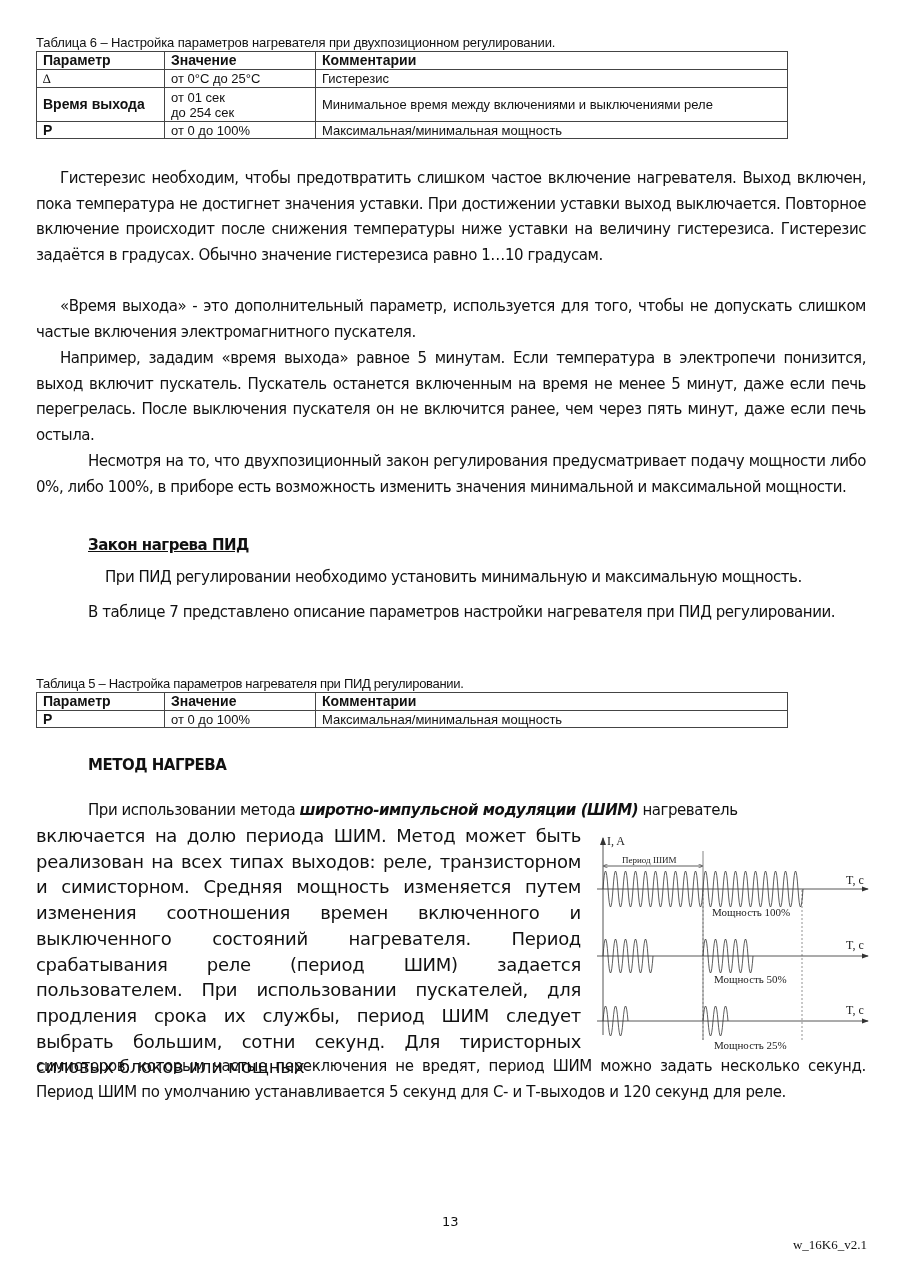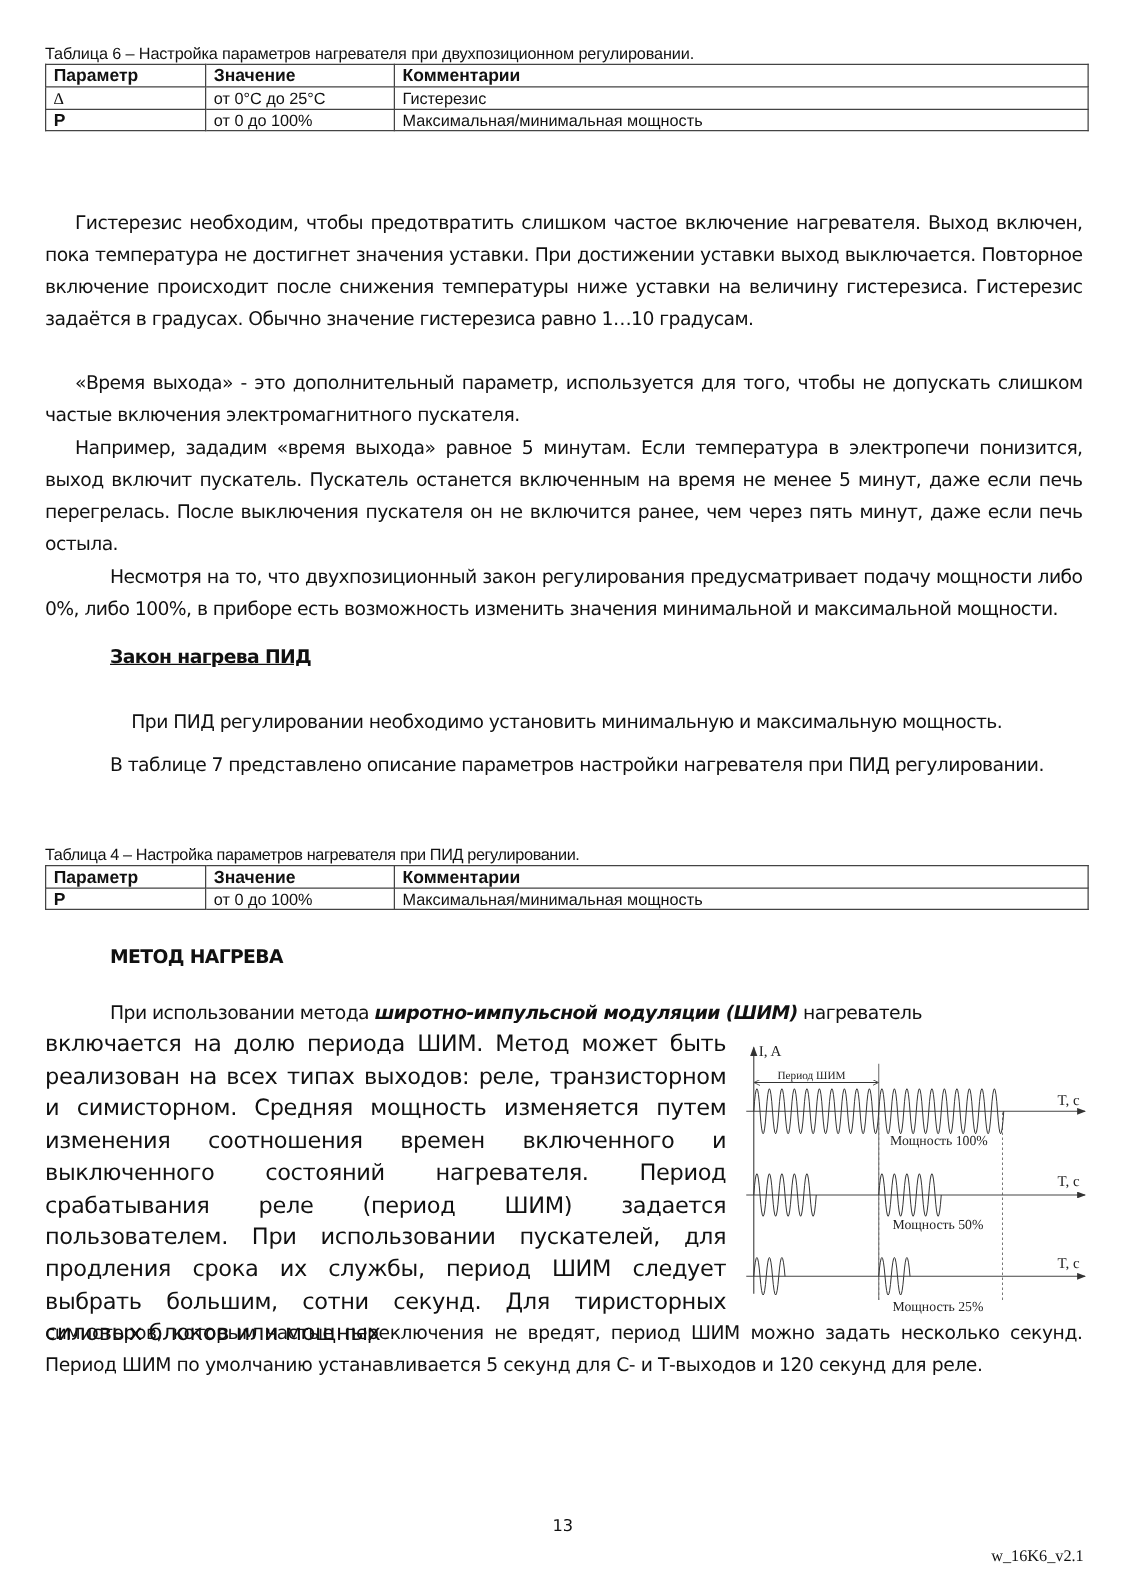--- a/index.html
+++ b/index.html
@@ -1,18 +1,18 @@
 <!DOCTYPE html>
 <html><head>
 <meta charset="utf-8">
 <style>
   html, body { margin:0; padding:0; background:#ffffff; }
   body { width:900px; height:1274px; position:relative; overflow:hidden; color:#111; }
   .caption { position:absolute; left:36px; font-family:"Liberation Sans", sans-serif; font-size:13px; line-height:14px; letter-spacing:-0.1px; }
-  table.tbl { position:absolute; left:36px; width:835px; border-collapse:collapse; font-family:"Liberation Sans", sans-serif; font-size:13px; }
+  table.tbl { position:absolute; left:36px; width:752px; border-collapse:collapse; font-family:"Liberation Sans", sans-serif; font-size:13px; }
   table.tbl td, table.tbl th { border:1px solid #444; padding:0 6px; text-align:left; vertical-align:middle; line-height:15px; }
   table.tbl th { font-weight:bold; font-size:14px; line-height:17px; }
   table.tbl td.bold { font-weight:bold; font-size:14px; }
   .col1 { width:115px; }
   .col2 { width:138px; }
   .para { position:absolute; left:36px; width:830px; font-family:"DejaVu Sans", sans-serif; font-size:15px; line-height:25.7px; text-align:justify; letter-spacing:-0.45px; }
   .para.ind1 { text-indent:24px; }
   .para.ind2 { text-indent:52px; }
   .heading { position:absolute; font-family:"DejaVu Sans", sans-serif; font-size:15px; font-weight:bold; letter-spacing:-0.5px; }
   .heading.u { text-decoration:underline; }
@@ -32,38 +32,46 @@
       <tr>
     <th class="col1">Параметр</th>
     <th class="col2">Значение</th>
     <th>Комментарии</th>
   </tr>
   <tr style="height:18px;">
     <td style="font-family:'Liberation Serif',serif;">∆</td>
     <td>от 0°С до 25°С</td>
     <td>Гистерезис</td>
   </tr>
+  <tr style="height:34px;">
+    <td class="bold">Время выхода</td>
+    <td>
+      <div>от 01 сек</div>
+      <div>до 254 сек</div>
+    </td>
+    <td>Минимальное время между включениями и выключениями реле</td>
+  </tr>
   <tr style="height:17px;">
     <td class="bold">P</td>
     <td>от 0 до 100%</td>
     <td>Максимальная/минимальная мощность</td>
   </tr>
 </tbody>
   </table>
 
 <p class="para ind1" style="top:166px; margin:0;">Гистерезис необходим, чтобы предотвратить слишком частое включение нагревателя. Выход включен, пока температура не достигнет значения уставки. При достижении уставки выход выключается. Повторное включение происходит после снижения температуры ниже уставки на величину гистерезиса. Гистерезис задаётся в градусах. Обычно значение гистерезиса равно 1…10 градусам.</p>
 <p class="para ind1" style="top:294px; margin:0;">«Время выхода» - это дополнительный параметр, используется для того, чтобы не допускать слишком частые включения электромагнитного пускателя.</p>
 <p class="para ind1" style="top:346px; margin:0;">Например, зададим «время выхода» равное 5 минутам. Если температура в электропечи понизится, выход включит пускатель. Пускатель останется включенным на время не менее 5 минут, даже если печь перегрелась. После выключения пускателя он не включится ранее, чем через пять минут, даже если печь остыла.</p>
 <p class="para ind2" style="top:449px; margin:0;">Несмотря на то, что двухпозиционный закон регулирования предусматривает подачу мощности либо 0%, либо 100%, в приборе есть возможность изменить значения минимальной и максимальной мощности.</p>
 
-<div class="heading u" style="left:88px; top:516px;">Закон нагрева ПИД</div>
+<div class="heading u" style="left:88px; top:536px;">Закон нагрева ПИД</div>
 <p class="para ind2" style="top:548px; margin:17px;">При ПИД регулировании необходимо установить минимальную и максимальную мощность.</p>
 <p class="para ind2" style="top:600px; margin:0;">В таблице 7 представлено описание параметров настройки нагревателя при ПИД регулировании.</p>
 
-<div class="caption" style="top:677px; letter-spacing:-0.3px;">Таблица 4 – Настройка параметров нагревателя при ПИД регулировании.</div>
+<div class="caption" style="top:677px; letter-spacing:-0.3px;">Таблица 5 – Настройка параметров нагревателя при ПИД регулировании.</div>
 <table class="tbl" style="top:692px;">
   <tbody>
       <tr>
     <th class="col1">Параметр</th>
     <th class="col2">Значение</th>
     <th>Комментарии</th>
   </tr>
   <tr style="height:17px;">
     <td class="bold">P</td>
     <td>от 0 до 100%</td>

